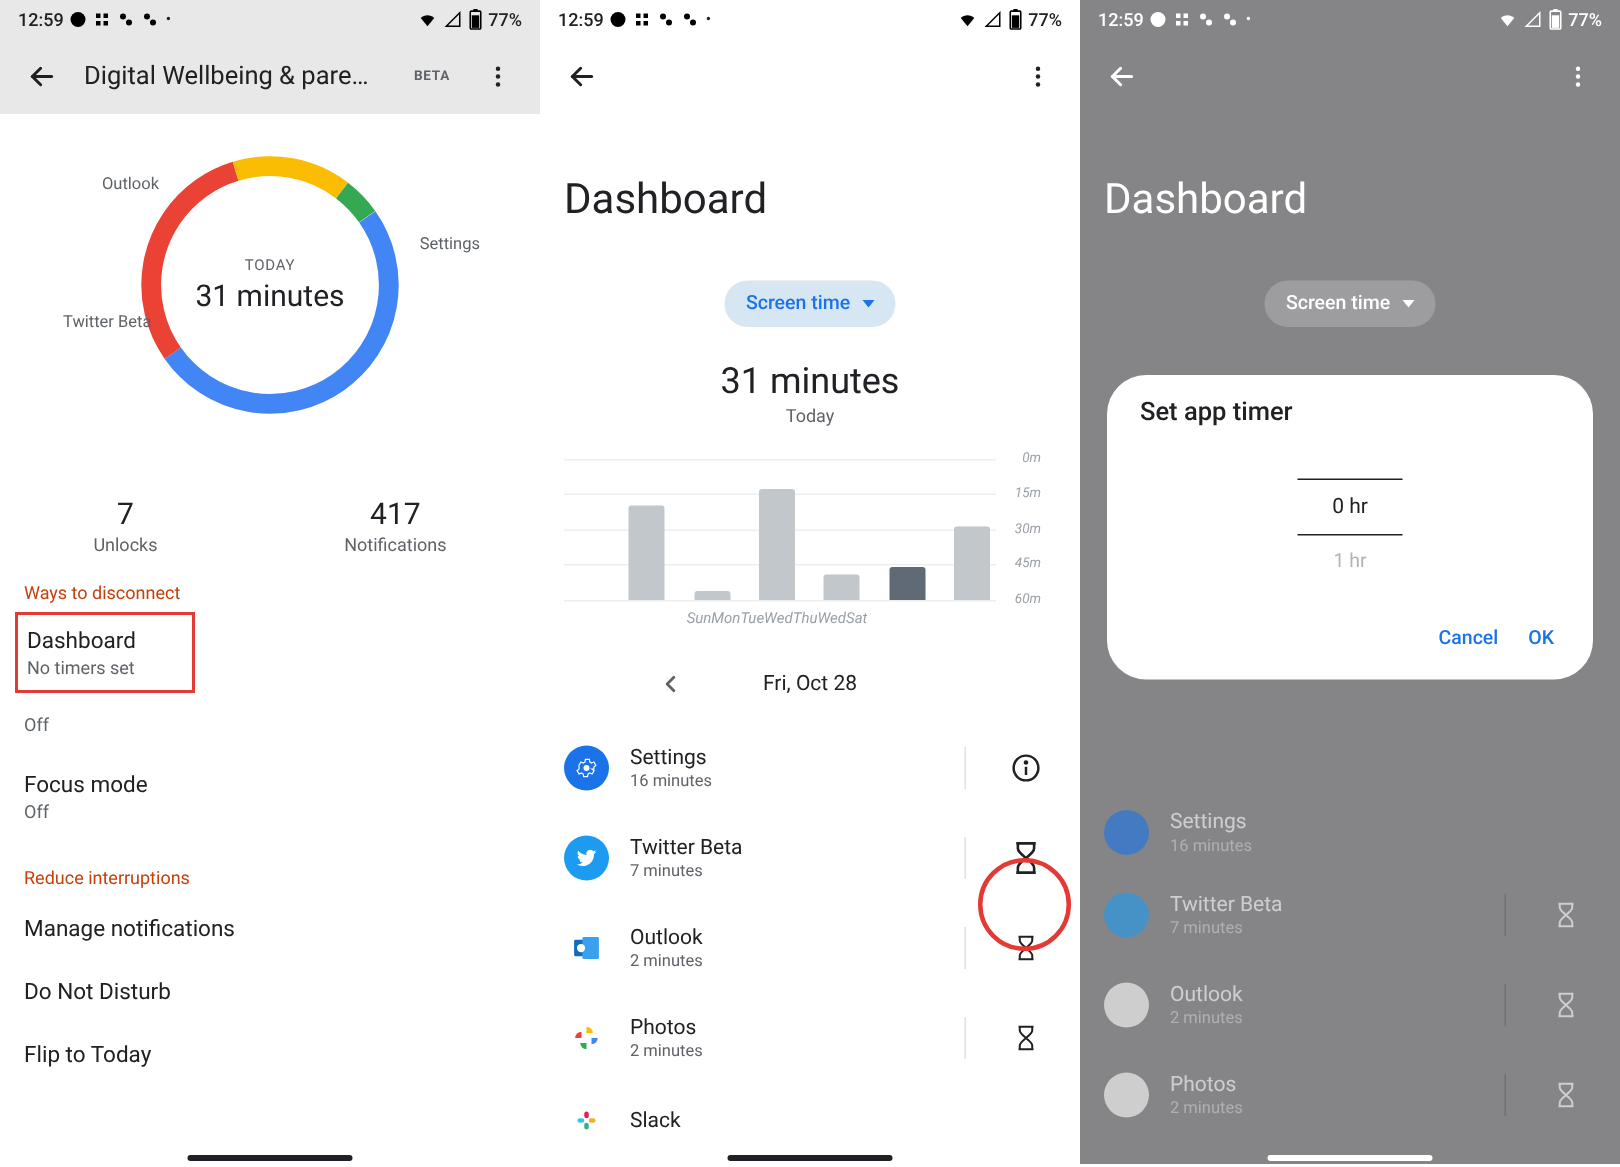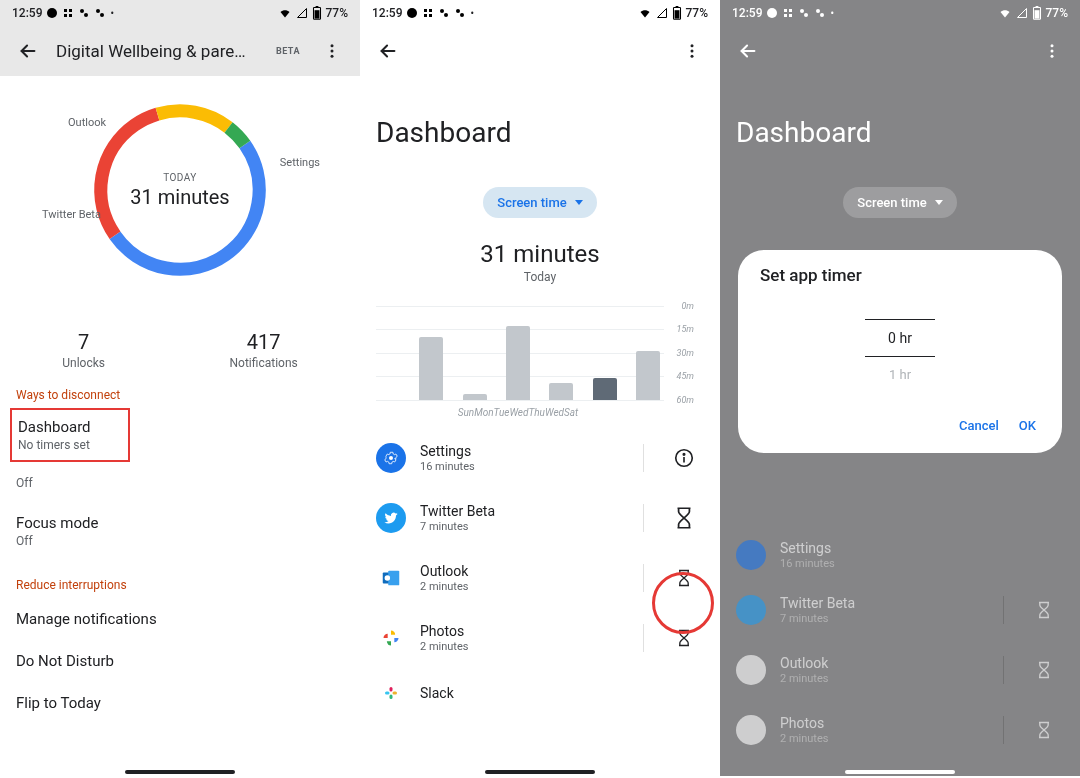--- a/index.html
+++ b/index.html
@@ -323,20 +323,29 @@
         <div>Sun</div>
         <div>Mon</div>
         <div>Tue</div>
         <div>Wed</div>
         <div>Thu</div>
         <div>Wed</div>
         <div>Sat</div>
       </div>
   </div>
 
+  <div class="day-nav">
+    <div class="icon-btn" style="width:28px;height:28px;">
+      <svg width="18" height="18" viewBox="0 0 24 24" fill="none" stroke="#5f6368" stroke-width="2.5" stroke-linecap="round" stroke-linejoin="round">
+          <path d="M15 18l-6-6 6-6"></path>
+        </svg>
+    </div>
+    <div class="date">Fri, Oct 28</div>
+    <div style="width:28px;"></div>
+  </div>
 
   <div class="app-list">
 
     <div class="app-row">
       <div class="app-icon" style="background:#1a73e8;">
         <svg width="16" height="16" viewBox="0 0 24 24" fill="#fff">
             <circle cx="12" cy="12" r="3"></circle>
             <path d="M19.4 13a7.5 7.5 0 000-2l2-1.6-2-3.4-2.4 1a7.5 7.5 0 00-1.7-1l-.4-2.6h-4l-.4 2.6a7.5 7.5 0 00-1.7 1l-2.4-1-2 3.4L4.6 11a7.5 7.5 0 000 2l-2 1.6 2 3.4 2.4-1a7.5 7.5 0 001.7 1l.4 2.6h4l.4-2.6a7.5 7.5 0 001.7-1l2.4 1 2-3.4-2.2-1.6z" fill="none" stroke="#fff" stroke-width="1.2"></path>
           </svg>
       </div>

